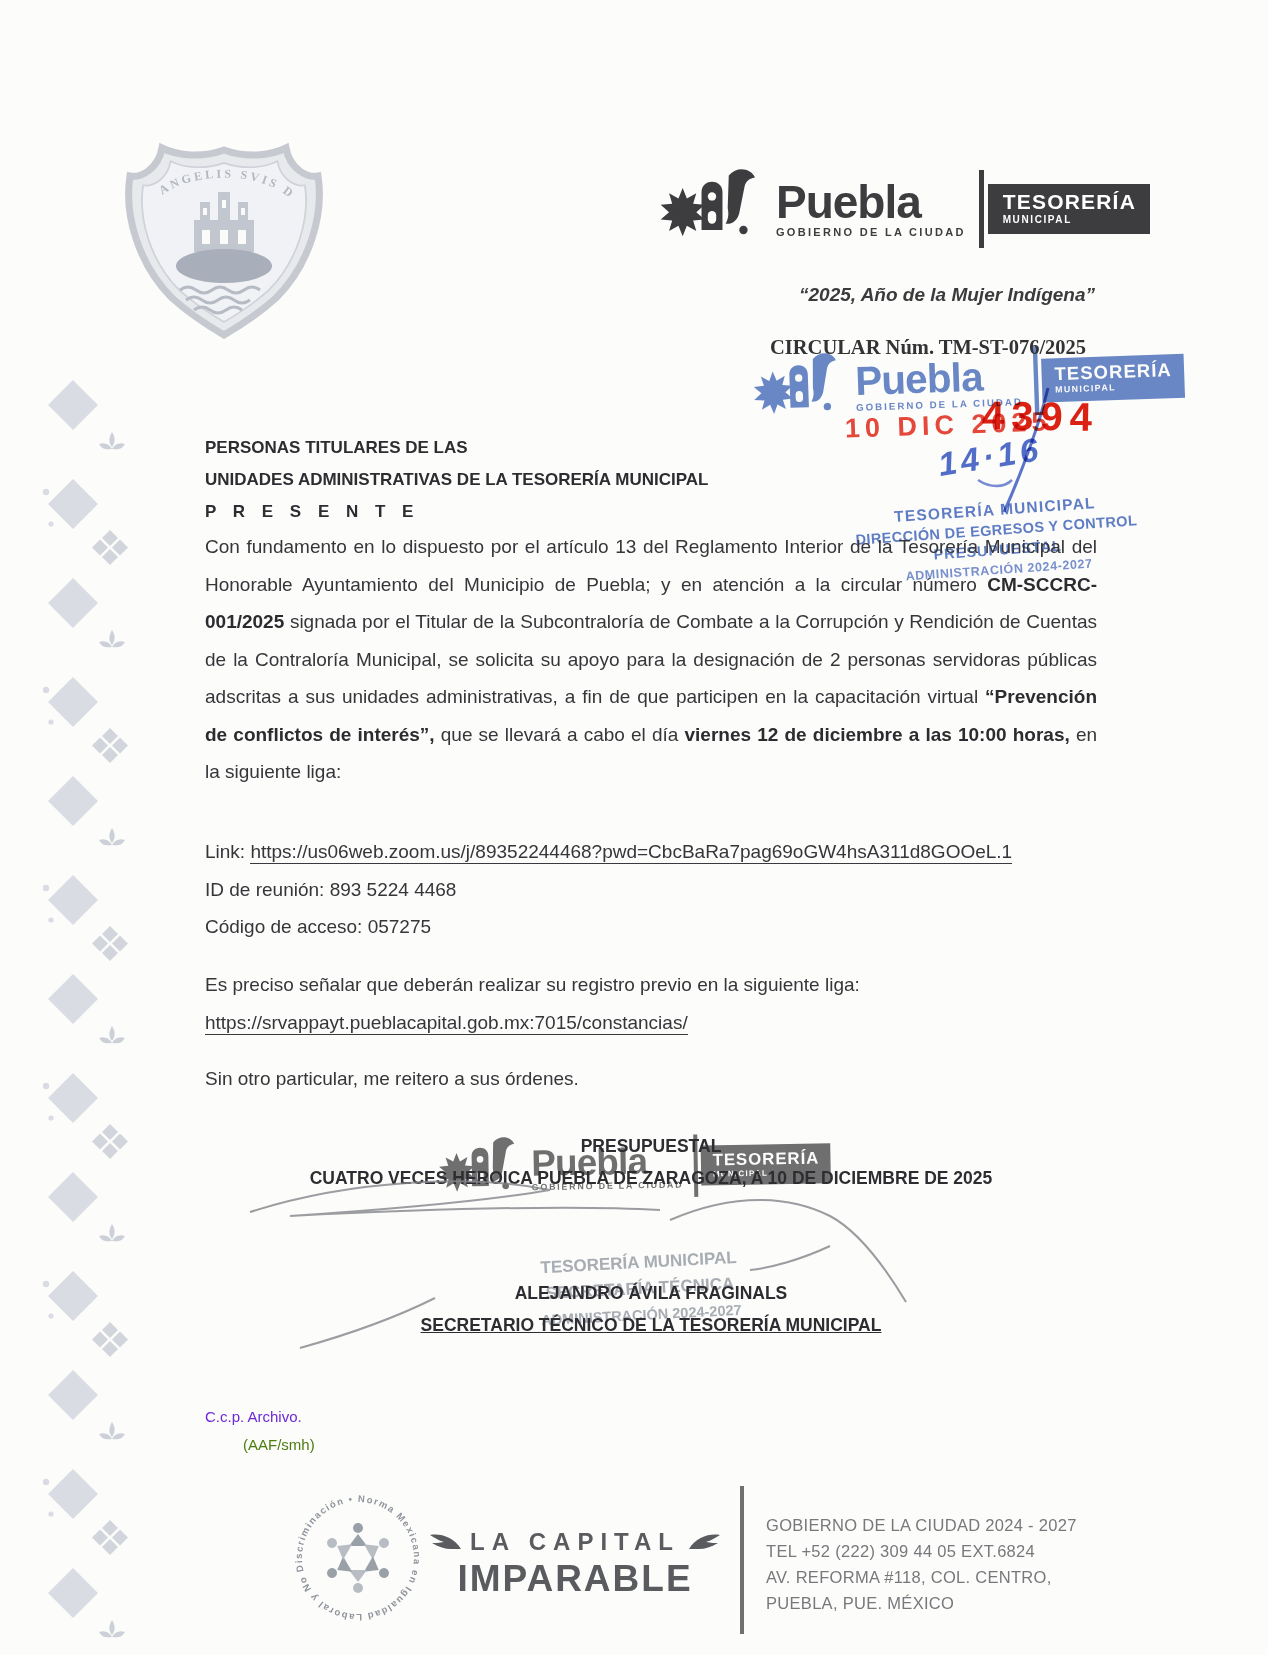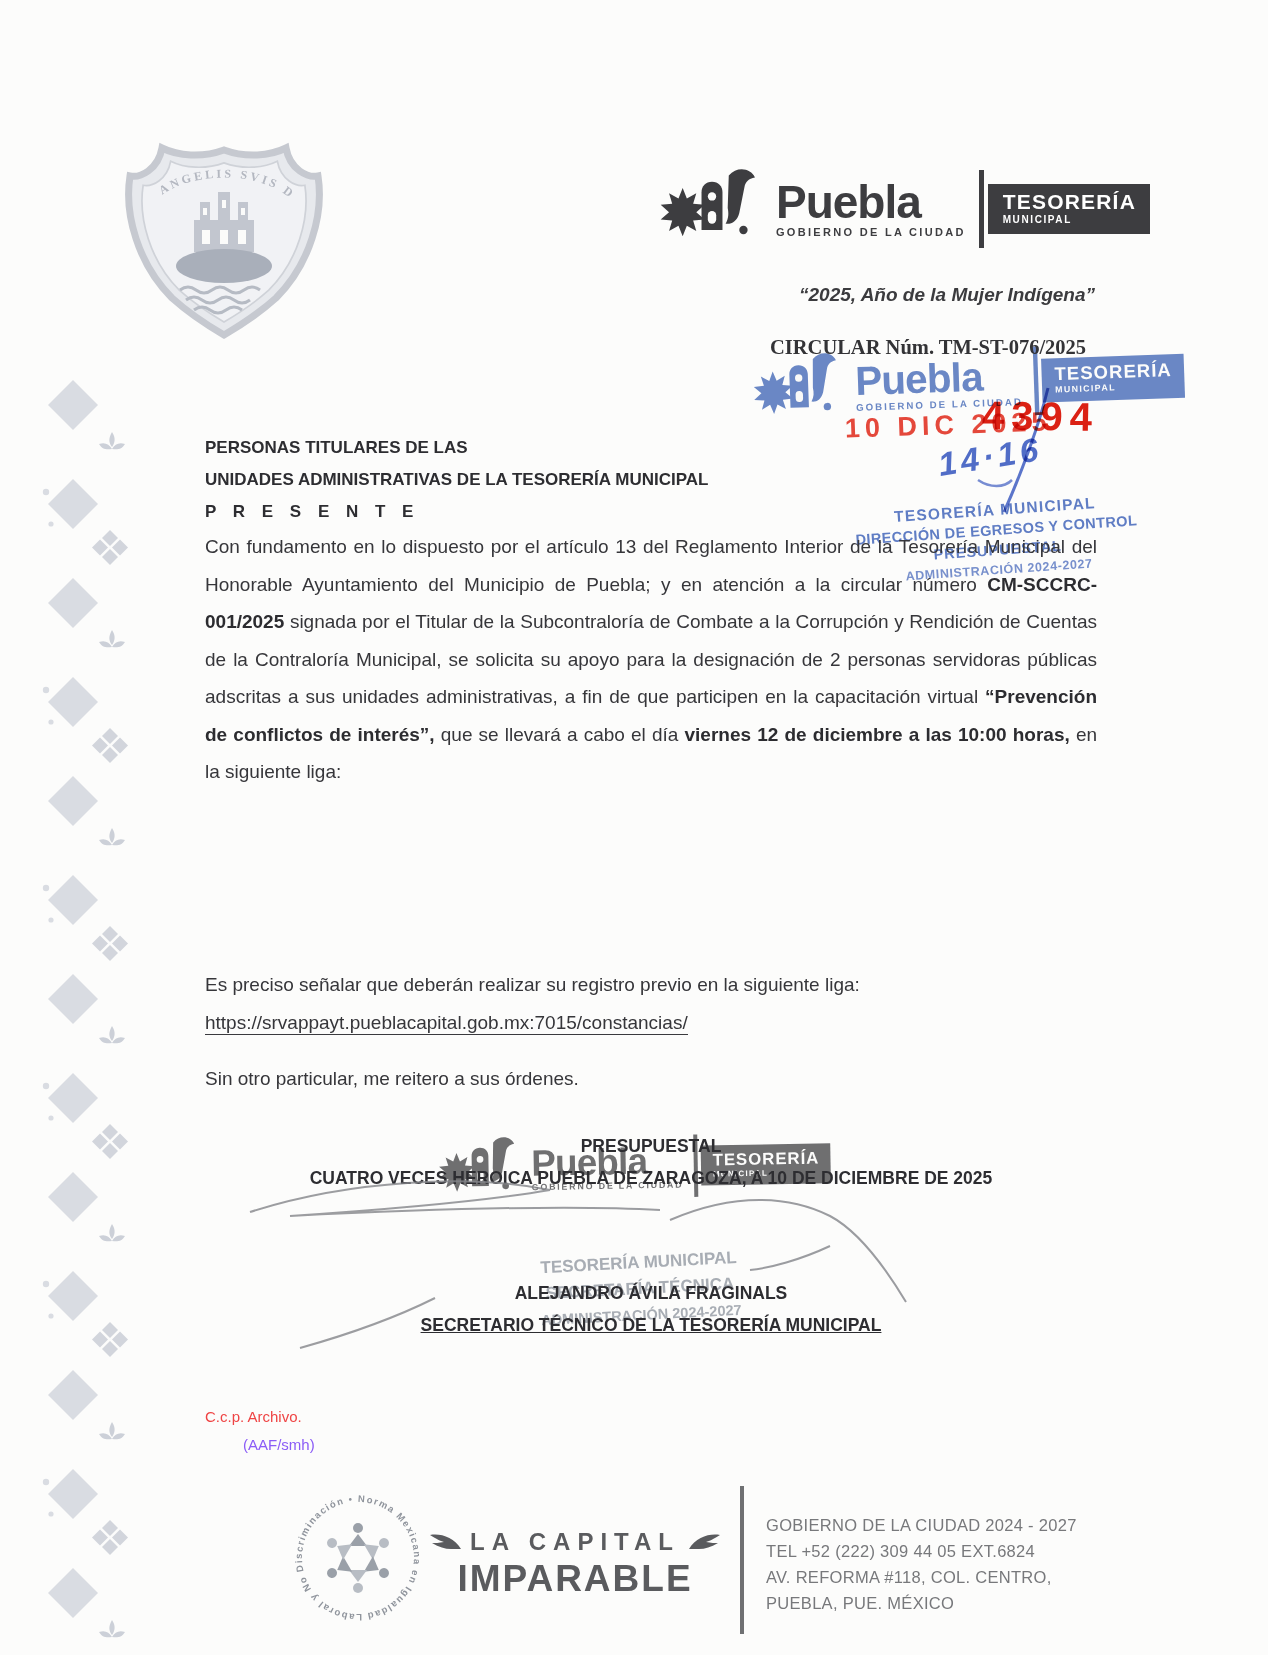--- a/index.html
+++ b/index.html
@@ -57,22 +57,22 @@
   .ul{border-bottom:1.8px solid #3a3a3e;padding-bottom:1px;}
   .register{left:205px;top:966px;font-size:19px;line-height:37.5px;color:#36363a;}
   .closing{left:205px;top:1068px;font-size:19px;color:#36363a;}
   .center-line{left:205px;width:892px;text-align:center;font-weight:700;color:#2d2d31;}
   .salutation{top:1136px;font-size:17.5px;}
   .place-date{top:1168px;font-size:17.5px;}
   .sig-stamp-text{left:420px;top:1250px;width:440px;transform:rotate(-3deg);
     color:#9ba1aa;font-weight:700;font-size:17px;line-height:26px;text-align:center;opacity:.85;}
   .signer-name{top:1283px;font-size:17.5px;}
   .signer-title{top:1315px;font-size:17.5px;text-decoration:underline;}
-  .cc1{left:205px;top:1408px;font-size:15px;color:#ef4444;}
-  .cc2{left:243px;top:1436px;font-size:15px;color:#8b5cf6;}
+  .cc1{left:205px;top:1408px;font-size:15px;color:#6d28d9;}
+  .cc2{left:243px;top:1436px;font-size:15px;color:#4d7c0f;}
 
   
   .capital{left:425px;top:1528px;width:300px;color:#5a5b5e;z-index:3;}
   .capital-row1{display:flex;align-items:center;justify-content:center;gap:8px;}
   .capital-1{font-size:24px;font-weight:800;letter-spacing:7px;white-space:nowrap;}
   .capital-2{font-size:37px;font-weight:800;letter-spacing:2px;text-align:center;margin-top:2px;}
   .divider{left:740px;top:1486px;width:4px;height:148px;background:#6f7072;z-index:3;}
   .contact{left:766px;top:1512px;font-size:16.5px;line-height:26px;color:#77787b;letter-spacing:.3px;z-index:3;}
 </style>
 </head>
@@ -190,20 +190,25 @@
   </div>
 
   <div class="abs txt addressee">
     <div>PERSONAS TITULARES DE LAS</div>
     <div>UNIDADES ADMINISTRATIVAS DE LA TESORERÍA MUNICIPAL</div>
     <div class="presente">P R E S E N T E</div>
   </div>
 
   <p class="abs txt para" style="margin:0;"><span>Con fundamento en lo dispuesto por el artículo 13 del Reglamento Interior de la Tesorería Municipal del Honorable Ayuntamiento del Municipio de Puebla; y en atención a la circular número </span><span class="b">CM-SCCRC-001/2025</span><span> signada por el Titular de la Subcontraloría de Combate a la Corrupción y Rendición de Cuentas de la Contraloría Municipal, se solicita su apoyo para la designación de 2 personas servidoras públicas adscritas a sus unidades administrativas, a fin de que participen en la capacitación virtual </span><span class="b">“Prevención de conflictos de interés”,</span><span> que se llevará a cabo el día </span><span class="b">viernes 12 de diciembre a las 10:00 horas,</span><span> en la siguiente liga:</span></p>
 
+  <div class="abs txt lines">
+    <div><span>Link: </span><span class="ul">https://us06web.zoom.us/j/89352244468?pwd=CbcBaRa7pag69oGW4hsA311d8GOOeL.1</span></div>
+    <div>ID de reunión: 893 5224 4468</div>
+    <div>Código de acceso: 057275</div>
+  </div>
 
   <div class="abs txt register">
     <div>Es preciso señalar que deberán realizar su registro previo en la siguiente liga:</div>
     <div><span class="ul">https://srvappayt.pueblacapital.gob.mx:7015/constancias/</span></div>
   </div>
 
   <div class="abs txt closing">Sin otro particular, me reitero a sus órdenes.</div>
 
   <div class="abs txt center-line salutation">PRESUPUESTAL</div>
   <div class="abs txt center-line place-date">CUATRO VECES HEROICA PUEBLA DE ZARAGOZA, A 10 DE DICIEMBRE DE 2025</div>

